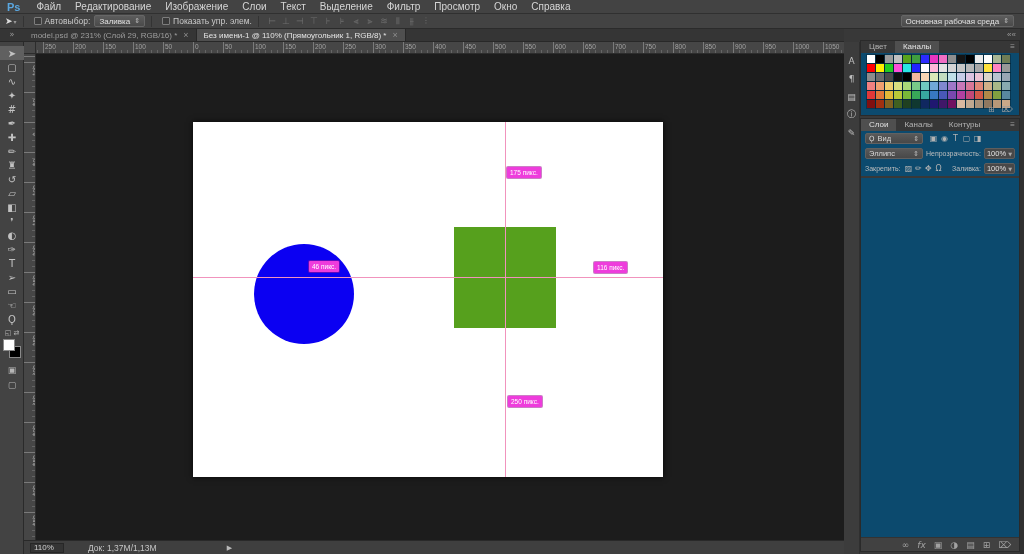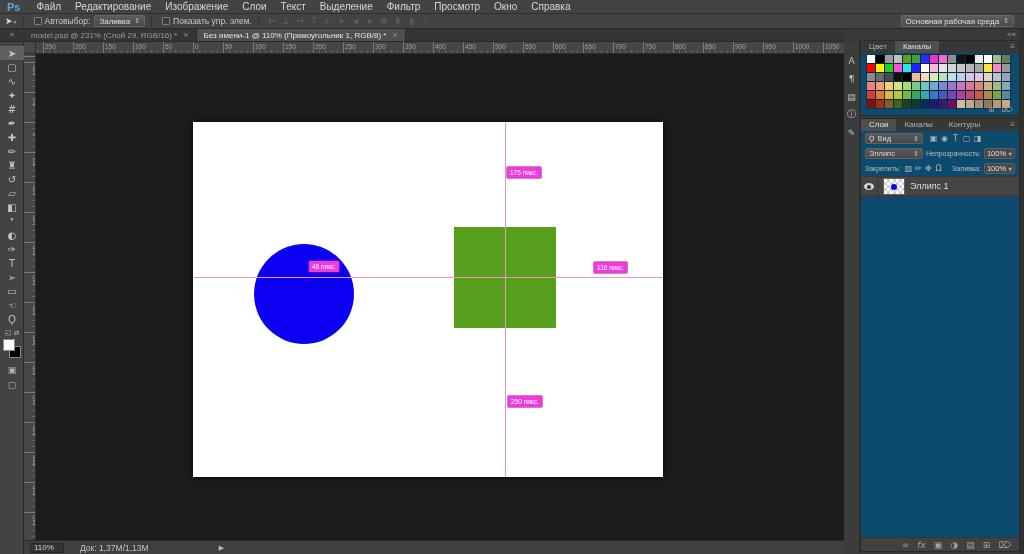--- a/index.html
+++ b/index.html
@@ -64,21 +64,21 @@
   #guide-v{left:312px;top:0;width:1px;height:355px}
   .m-label{position:absolute;height:11px;line-height:11px;padding:0 3px;font-size:6.5px;color:#fff;border-radius:1px;white-space:nowrap;box-shadow:0 0 0 1px rgba(160,20,150,.55)}
   #mlabel-top{left:314px;top:45px}
   #mlabel-circle{left:116px;top:139px}
   #mlabel-right{left:401px;top:140px}
   #mlabel-bottom{left:315px;top:274px}
 
   
   #statusbar{position:absolute;left:24px;top:540px;width:820px;height:14px;background:#3f3f3f;border-top:1px solid #292929;display:flex;align-items:center;font-size:8.5px;color:#c6c6c6}
   #status-zoom{width:34px;height:10px;margin-left:6px;background:#343434;border:1px solid #272727;font-size:8px;display:flex;align-items:center;padding:0 3px;color:#d0d0d0}
-  #status-doc{margin-left:16px}
+  #status-doc{margin-left:24px}
   #status-arrow{margin-left:70px;font-size:7px;color:#b9b9b9}
 
   
   #right-bg{position:absolute;left:844px;top:42px;width:180px;height:512px;background:#393939}
   #dock-strip{position:absolute;left:844px;top:42px;width:16px;height:512px;background:#3c3c3c;border-right:1px solid #2f2f2f;display:flex;flex-direction:column;align-items:center;padding-top:12px;gap:5px}
   .dock-icon{width:14px;height:13px;display:flex;align-items:center;justify-content:center;font-size:9px;color:#c0c0c0}
   #right-edge{position:absolute;left:1020px;top:29px;width:4px;height:525px;background:#303030}
 
   .panel{position:absolute;left:860px;width:160px;background:#0c4a6e;border:1px solid #2a2a2a}
   .panel-tabs{height:12px;background:#373737;display:flex;align-items:stretch;position:relative}
@@ -488,29 +488,20 @@
         <span class="l-icon ifont">✥</span>
         <span class="l-icon ifont">Ω</span>
       </span>
     <span class="tiny-label" style="margin-left:auto">Заливка:</span>
     <span class="value-box">
       <span>100%</span>
       <span class="vb-arrow ifont">▼</span>
     </span>
   </div>
   <div id="layer-list">
-      <div class="layer-row">
-        <span class="eye-cell">
-          <span class="eye"></span>
-        </span>
-        <span class="thumb checker">
-          <span class="thumb-shape" style="left: 7px; top: 5px; width: 6px; height: 6px; border-radius: 50%; background: rgb(11, 0, 242);"></span>
-        </span>
-        <span class="layer-name">Эллипс 1</span>
-      </div>
     </div>
   <div id="layers-actions">
       <span class="la-icon ifont">∞</span>
       <span class="la-icon ifont" style="font-style: italic;">fx</span>
       <span class="la-icon ifont">▣</span>
       <span class="la-icon ifont">◑</span>
       <span class="la-icon ifont">▤</span>
       <span class="la-icon ifont">⊞</span>
       <span class="la-icon ifont">⌦</span>
     </div>

